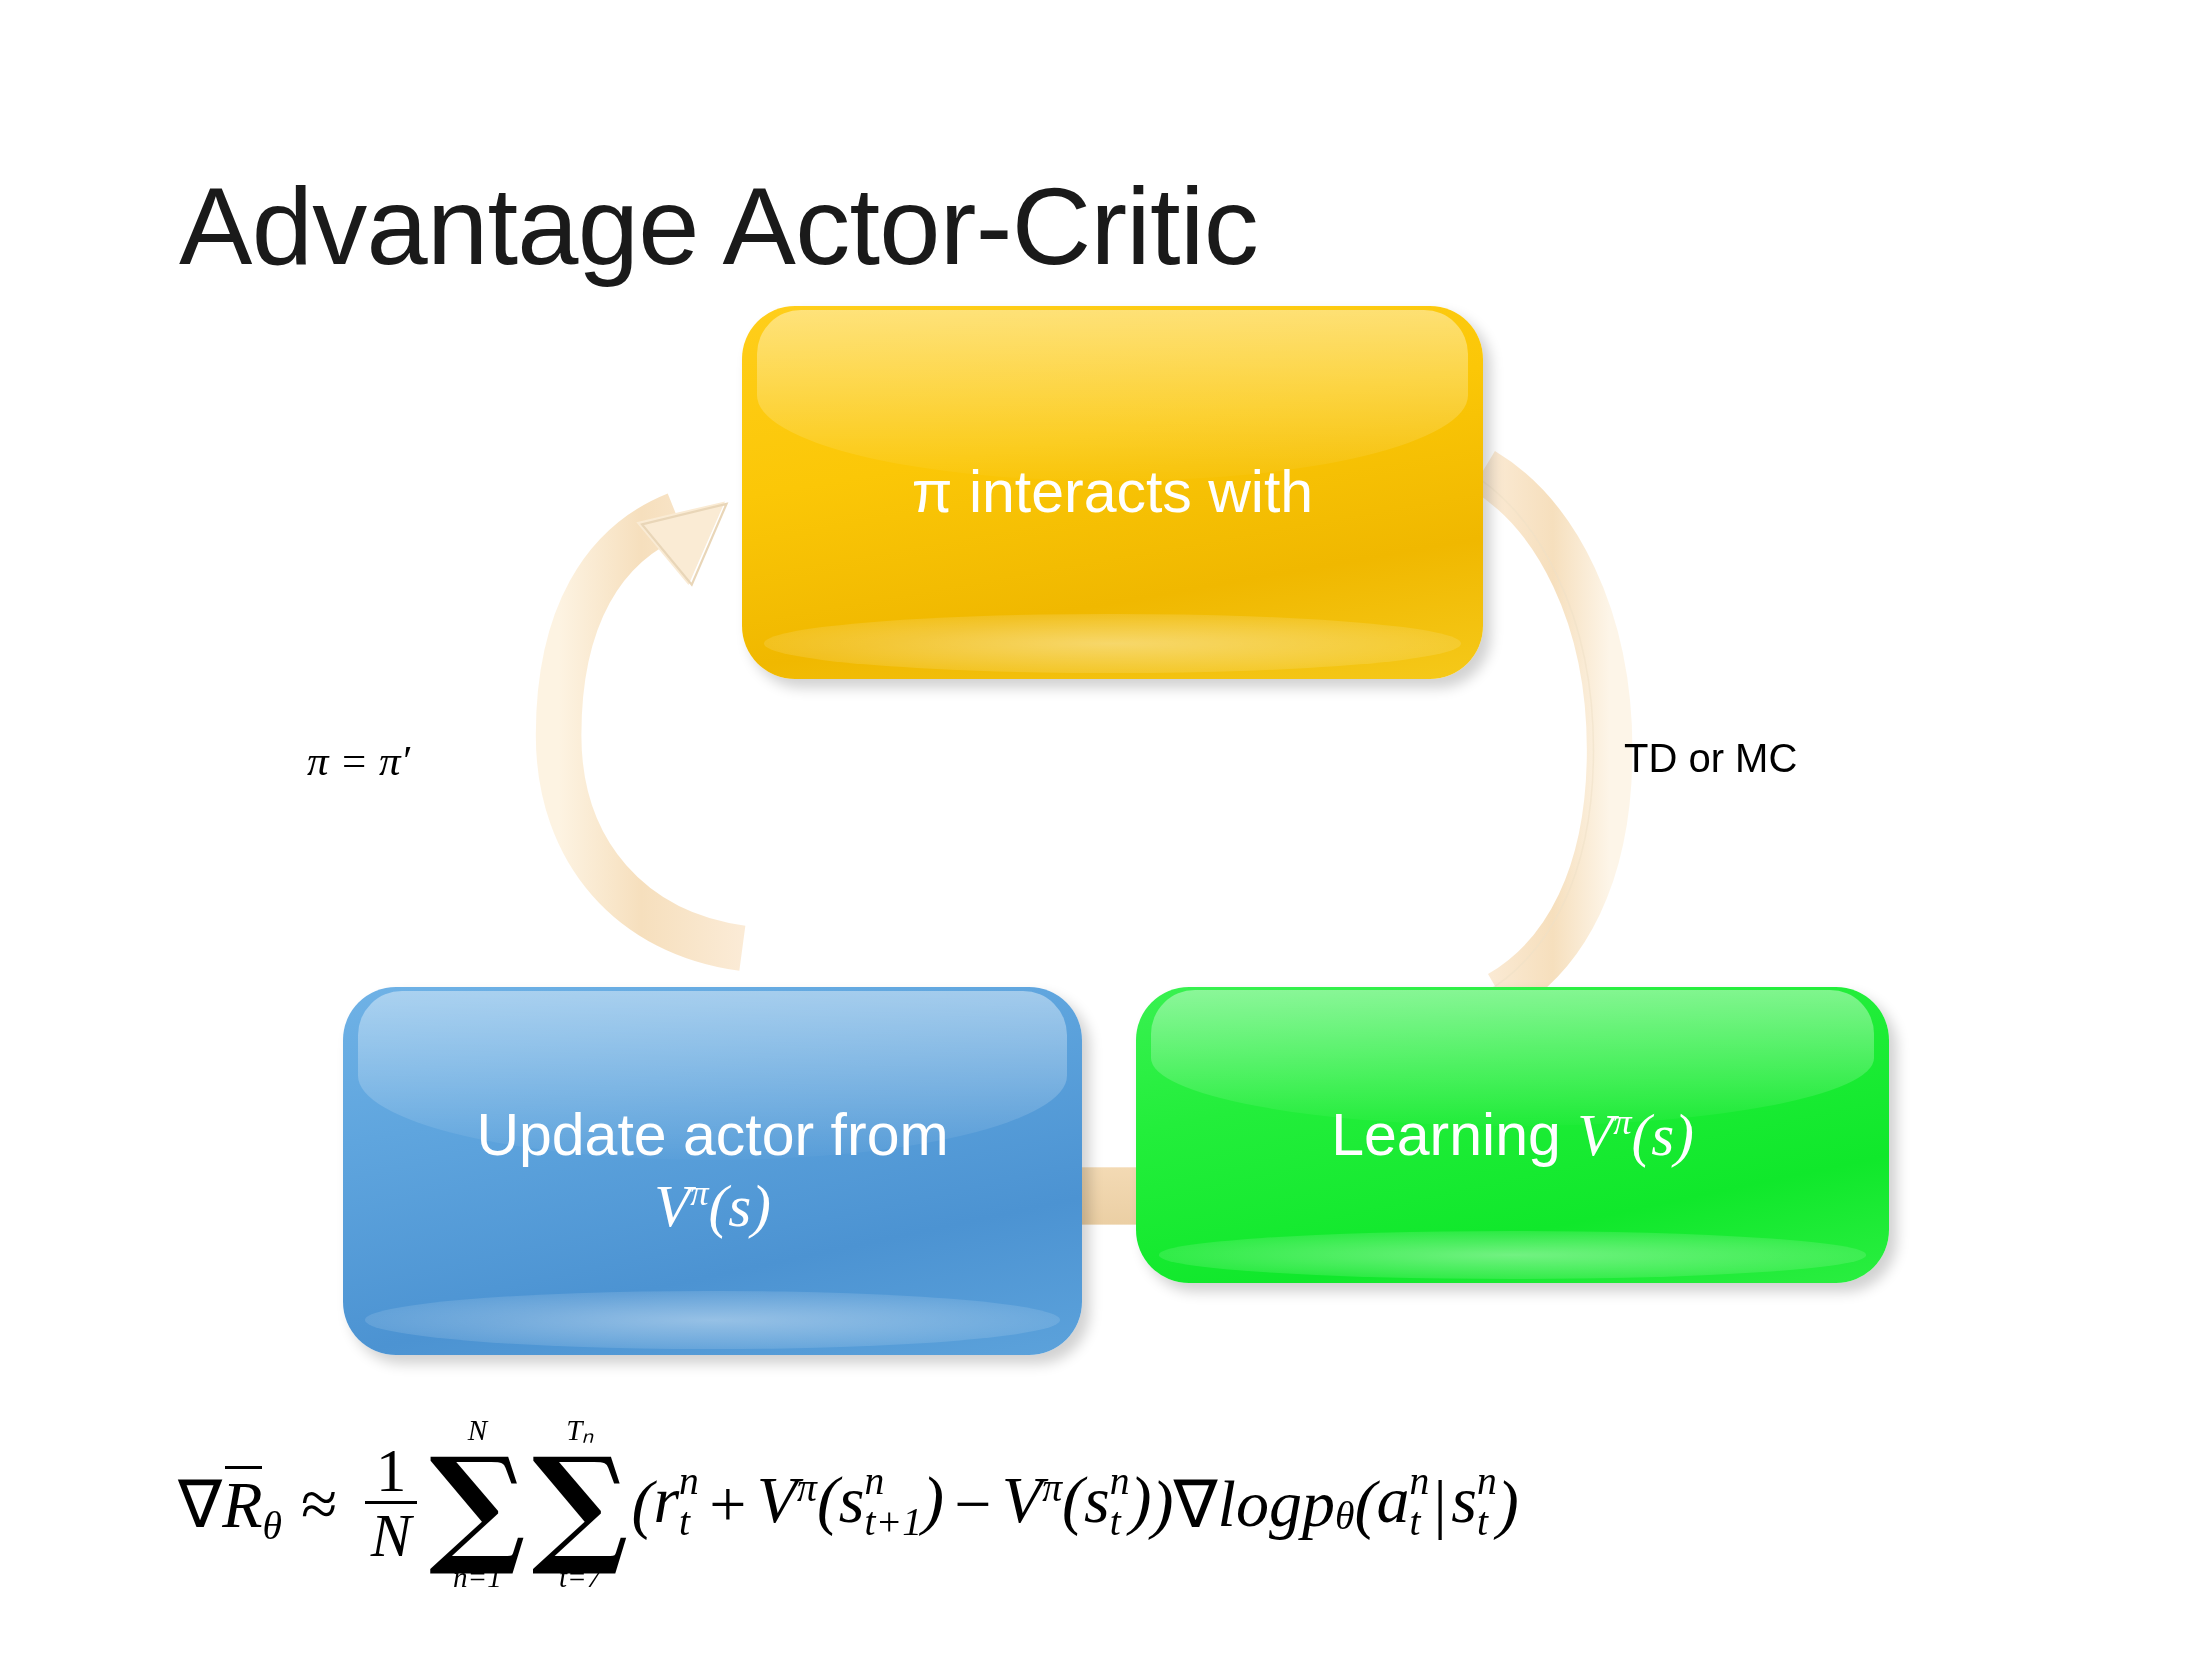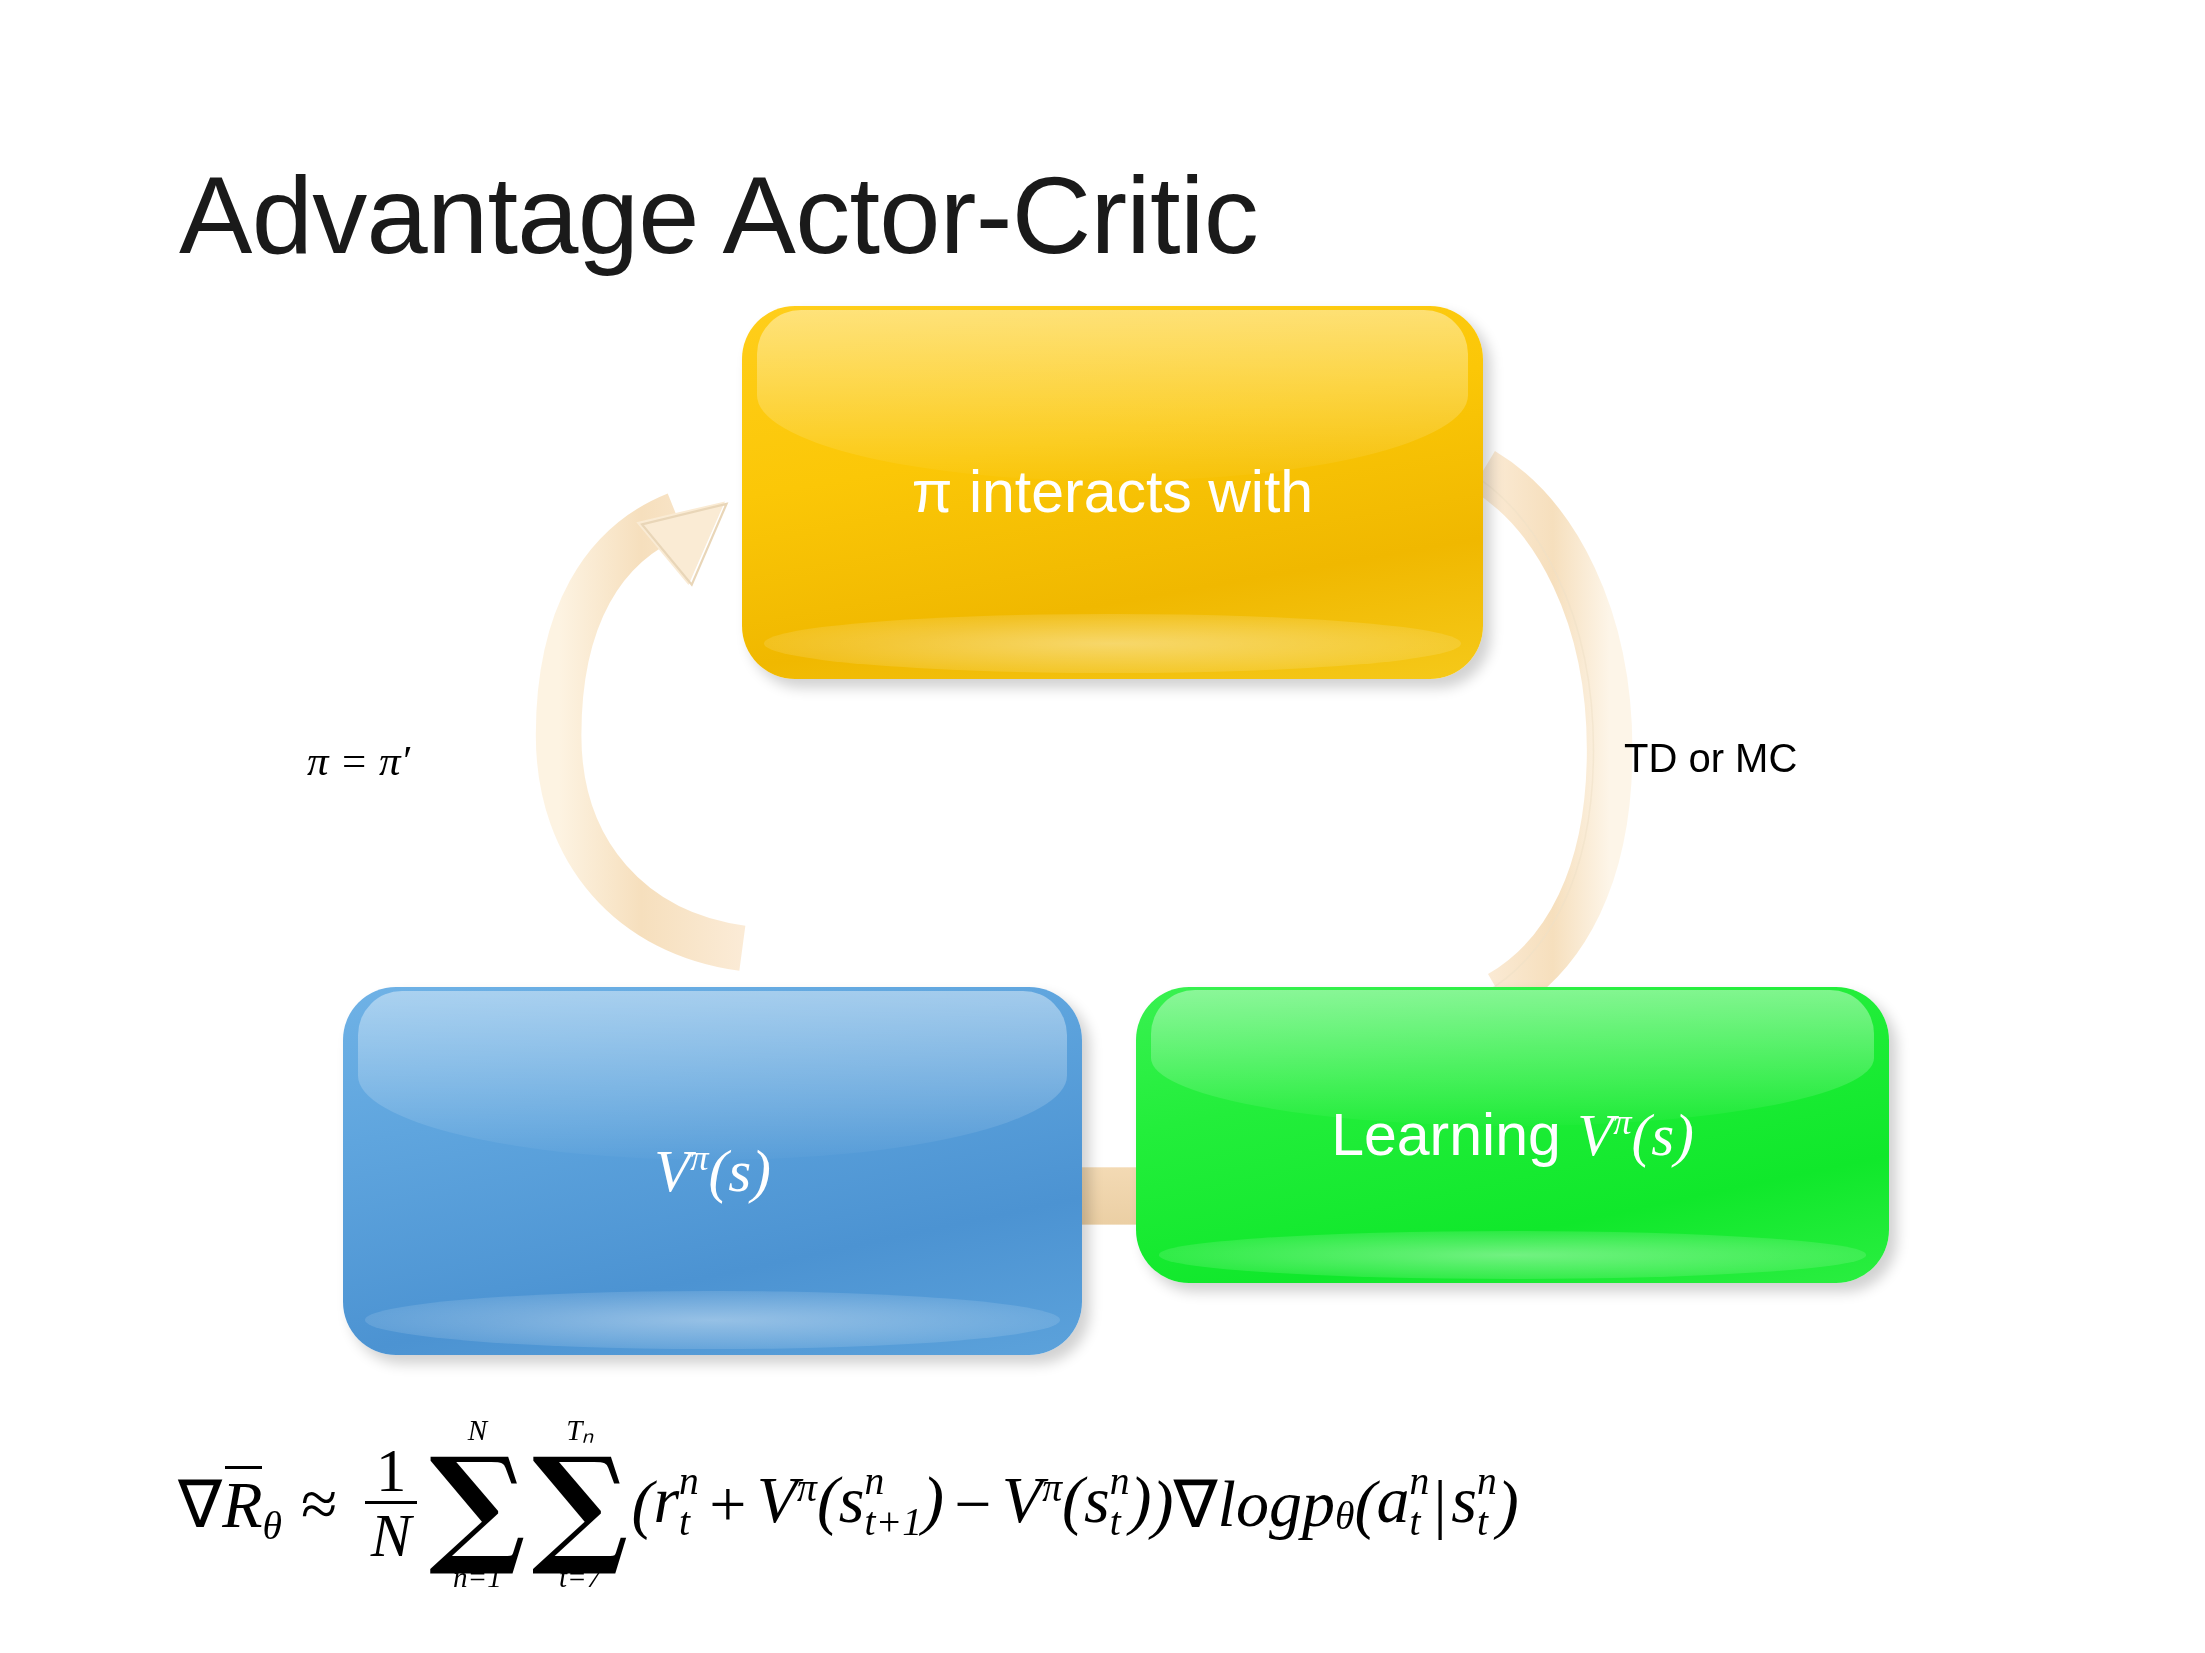--- a/index.html
+++ b/index.html
@@ -12,21 +12,21 @@
     height: 1654px;
     position: relative;
     overflow: hidden;
     font-family: "Liberation Sans", sans-serif;
   }
 
   
   #slide-title {
     position: absolute;
     left: 179px;
-    top: 160px;
+    top: 171px;
     font-size: 110px;
     line-height: 1.0;
     color: #1a1a1a;
     font-weight: 400;
     letter-spacing: -0.7px;
     white-space: nowrap;
   }
 
   
   #cycle-arrows {
@@ -254,20 +254,21 @@
 </svg>
 
 <div class="box" id="box-yellow">
   <div class="box-inner">
     <div>π interacts with</div>
   </div>
 </div>
 
 <div class="box" id="box-blue">
   <div class="box-inner">
+    <div>Update actor from</div>
     <div>
       <span class="mi">V</span><span class="sup">π</span><span class="mi">(s)</span>
     </div>
   </div>
 </div>
 
 <div class="box" id="box-green">
   <div class="box-inner">
     <div>
       <span>Learning</span>&nbsp;<span class="mi">V</span><span class="sup">π</span><span class="mi">(s)</span>

